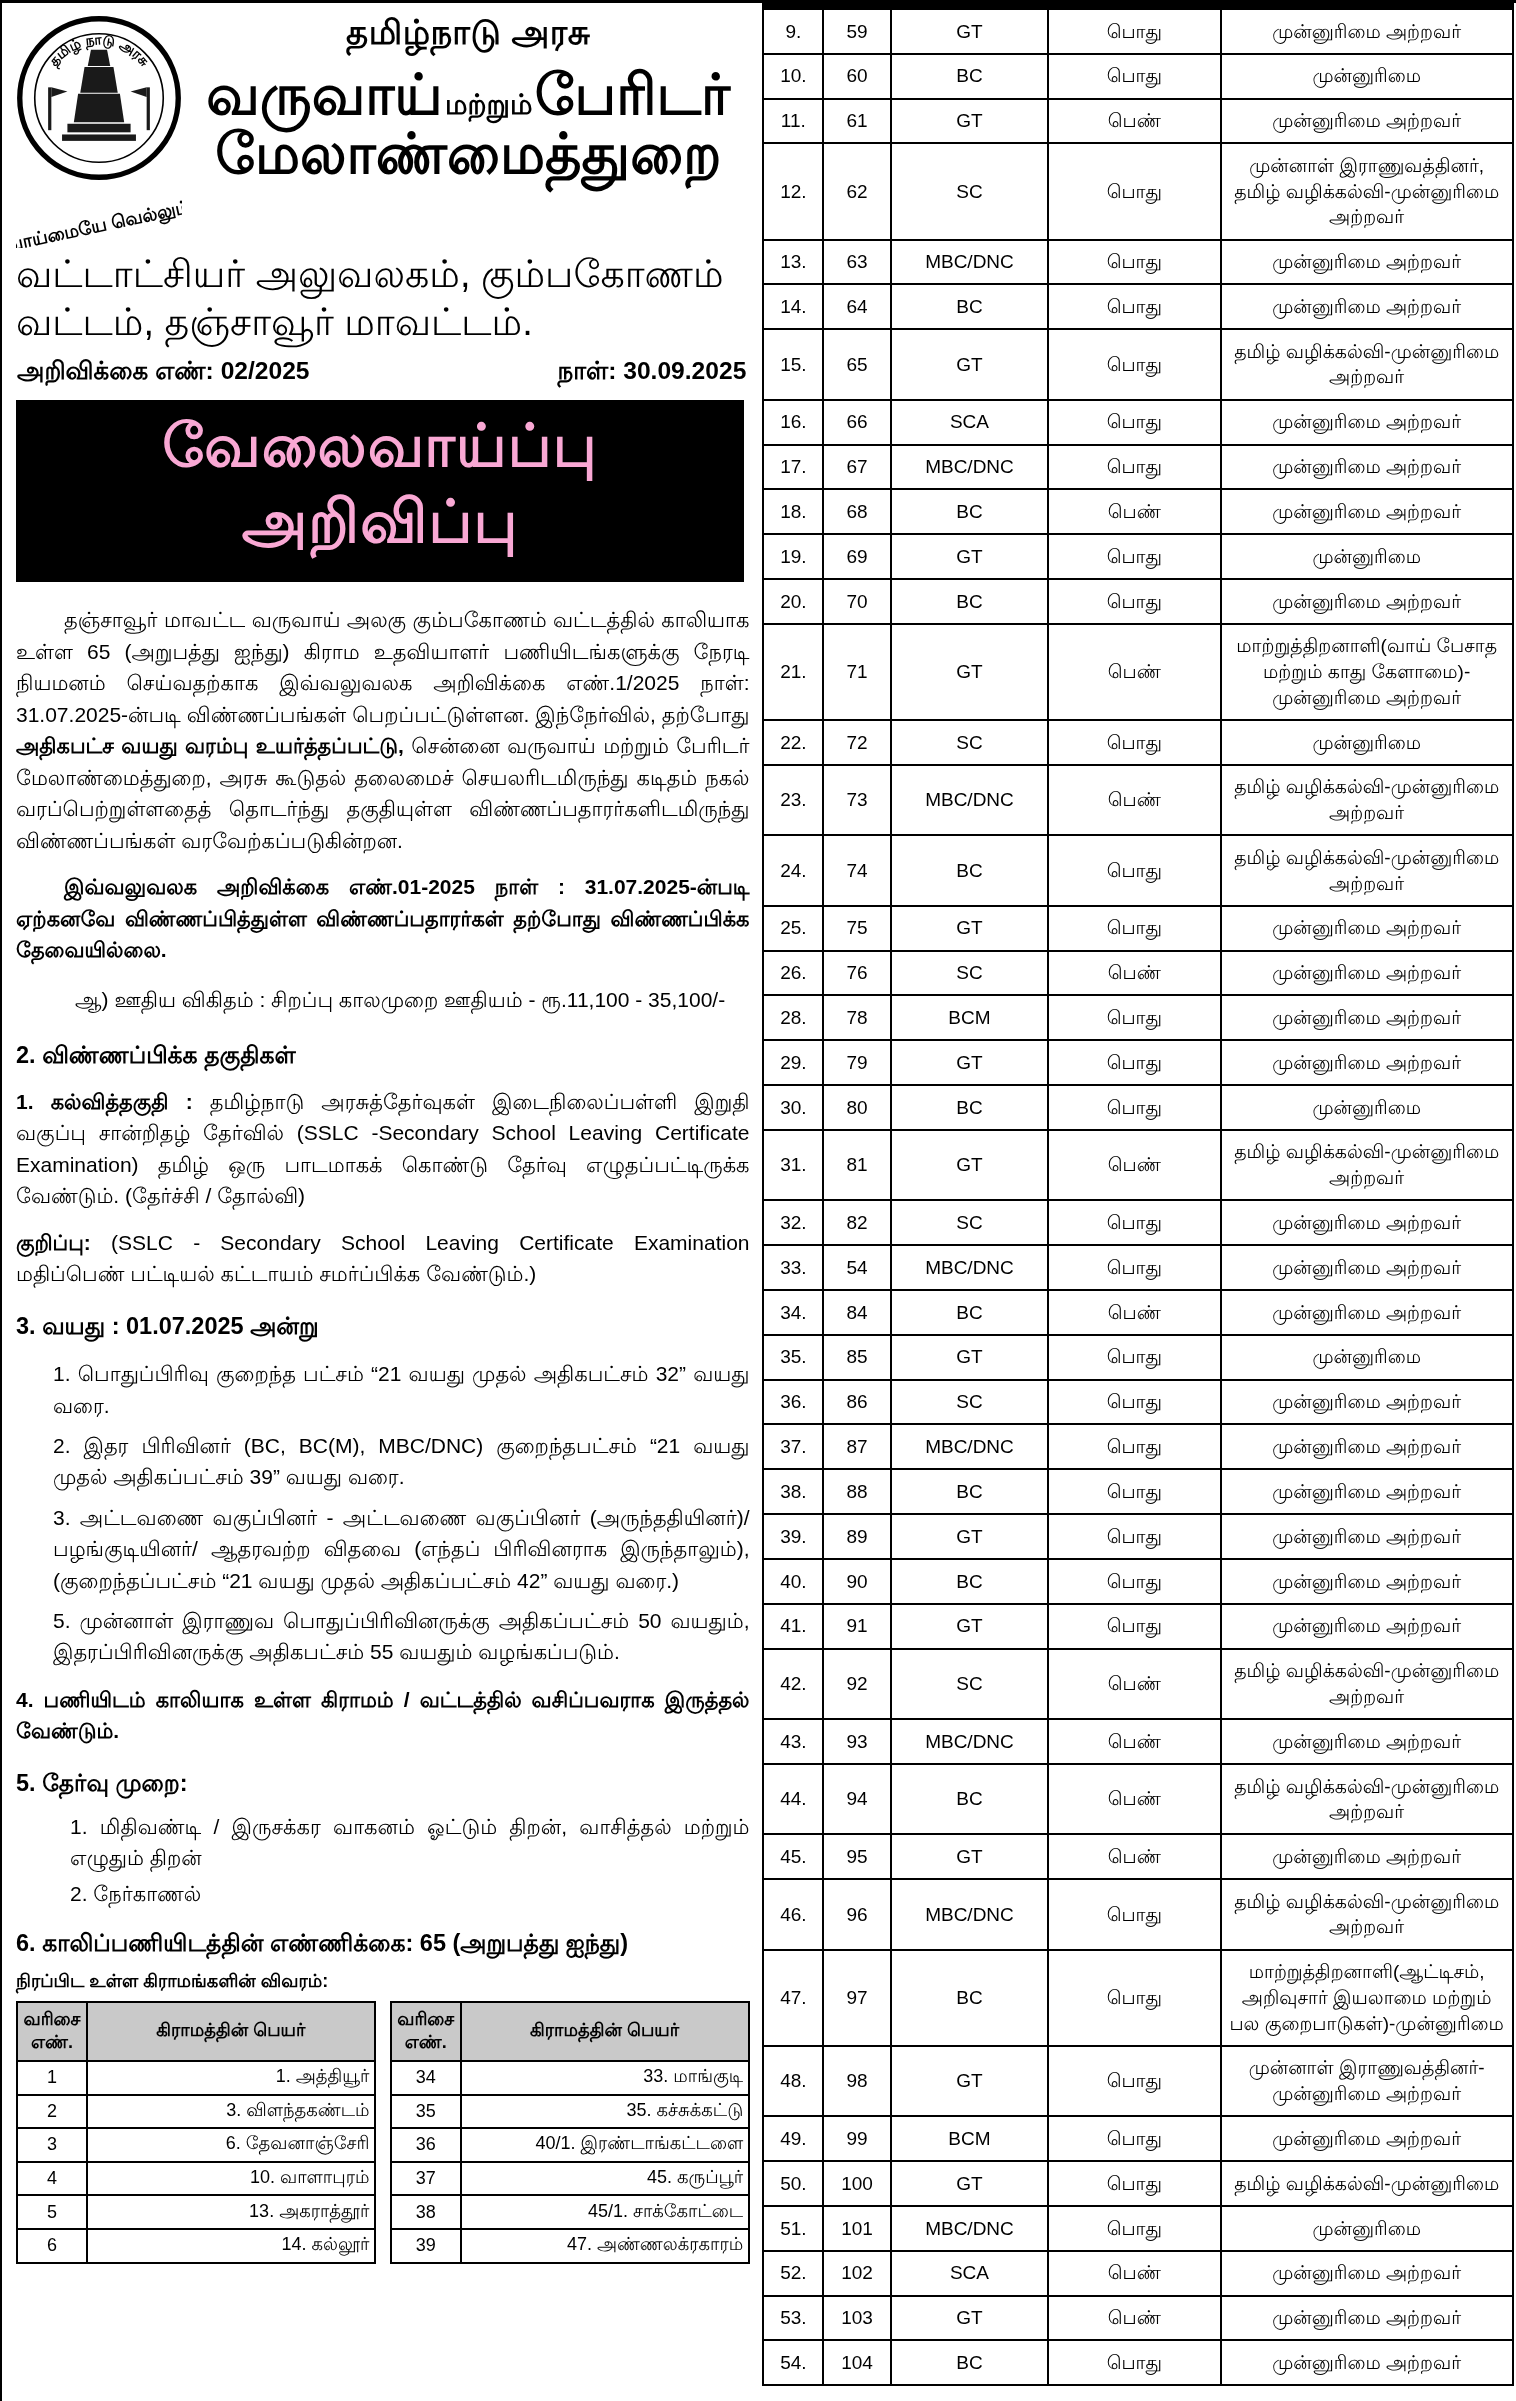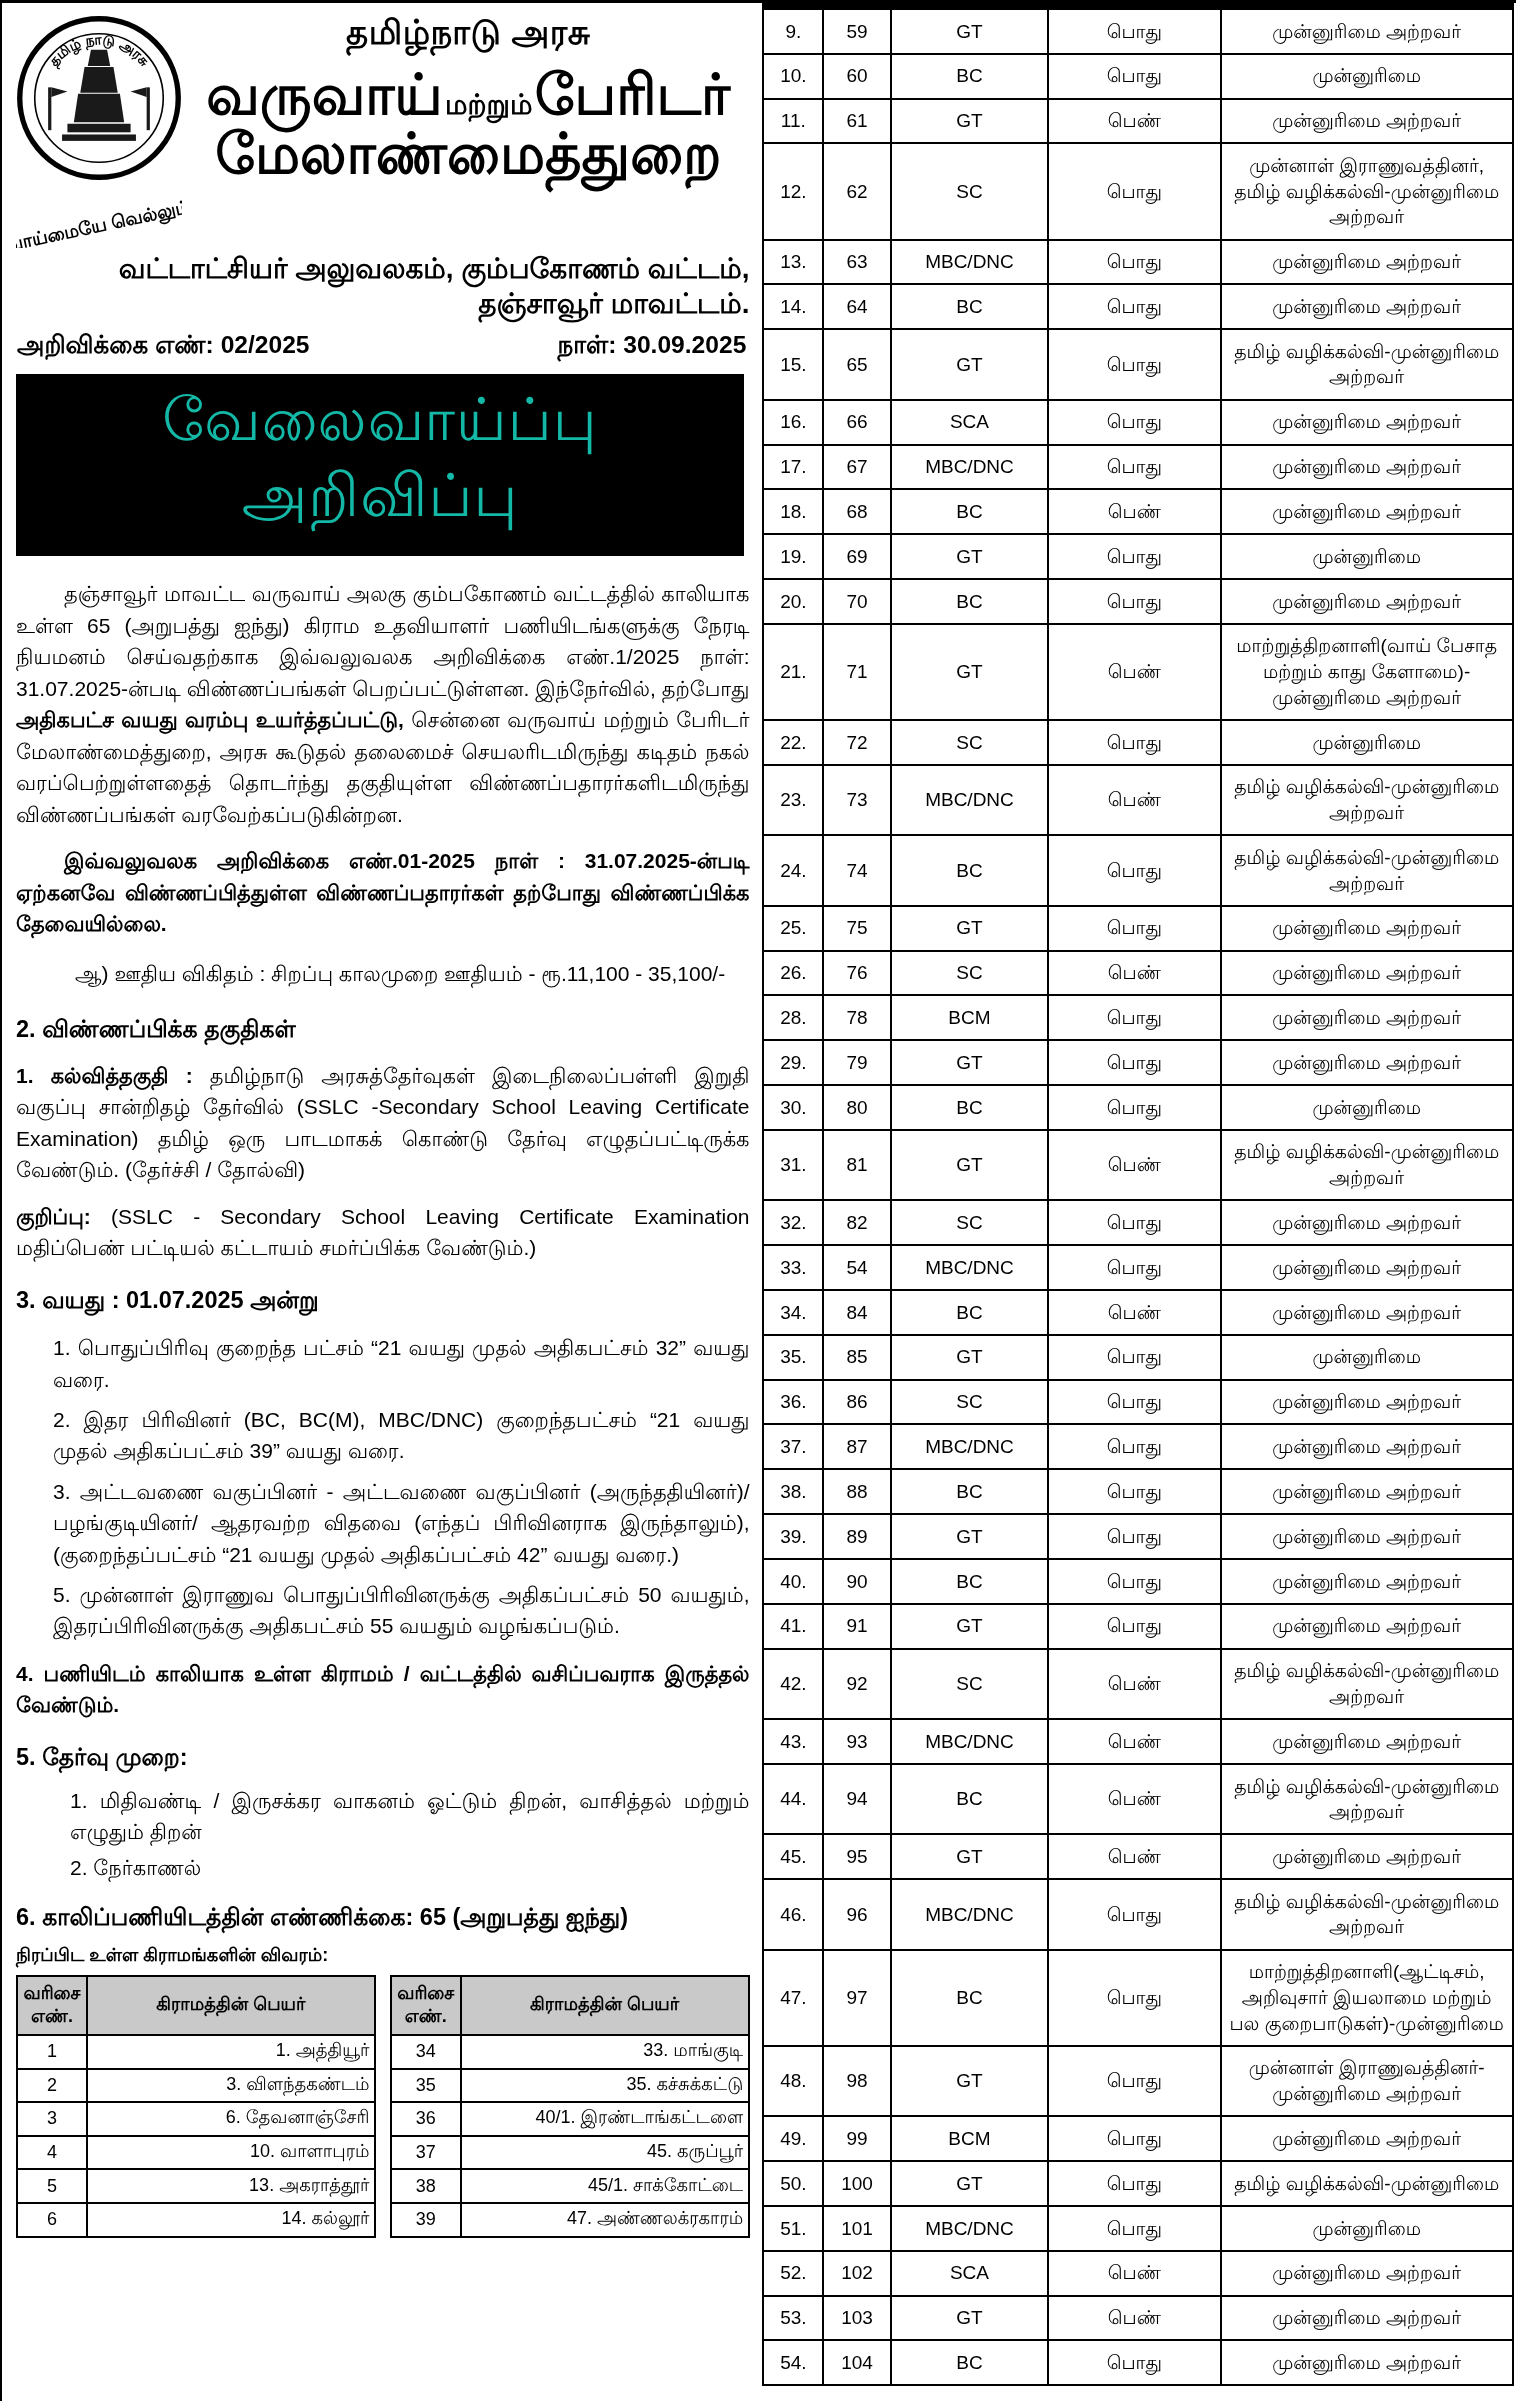--- a/index.html
+++ b/index.html
@@ -8,23 +8,23 @@
   .col-left{width:756px;box-sizing:border-box;padding:4.3px 7.5px 0 14px;display:flex;flex-direction:column;}
   .col-right{width:761px;box-sizing:border-box;padding:0 3.2px 16px 5.4px;}
   
   .header-top{display:flex;align-items:flex-start;}
   .emblem-wrap{width:171px;flex-shrink:0;}
   .header-titles{flex:1;text-align:center;padding-top:5.4px;}
   .govt-line{font-size:34px;font-weight:bold;letter-spacing:0.5px;}
   .dept-line{font-weight:bold;margin-top:9.6px;line-height:1.05;}
   .dept-big{font-size:56px;}
   .dept-small{font-size:28px;}
-  .office-line{font-size:28px;font-weight:bold;text-align:right;margin-top:3.2px;}
+  .office-line{font-size:38px;font-weight:normal;text-align:left;margin-top:3.2px;}
   .notice-row{display:flex;justify-content:space-between;font-size:24.6px;font-weight:bold;margin:7.5px 3.2px 3.2px 1.1px;}
-  .banner{background:#000;color:#14b8a6;text-align:center;font-size:59px;font-weight:normal;padding:11.8px 5.4px 18px;margin:8.6px 5.4px 15px 0;letter-spacing:1.1px;}
+  .banner{background:#000;color:#f9a8d4;text-align:center;font-size:59px;font-weight:bold;padding:11.8px 5.4px 18px;margin:8.6px 5.4px 15px 0;letter-spacing:1.1px;}
   
   .para{font-size:21px;line-height:1.5;text-align:justify;margin:7.5px 0;}
   .indent{text-indent:48px;}
   .bold{font-weight:bold;}
   .subitem{font-size:21px;line-height:1.5;margin:10.7px 0 10.7px 59px;}
   .sec-title{font-size:23.5px;font-weight:bold;margin:16px 0 6.4px;}
   .list-item{font-size:21px;line-height:1.5;text-align:justify;margin:8.6px 0 8.6px 37px;}
   .sub-list .list-item{margin-left:54px;margin-top:4.3px;margin-bottom:4.3px;}
   
   .village-intro{font-size:18px;font-weight:bold;margin:4.3px 0 7.5px;}

